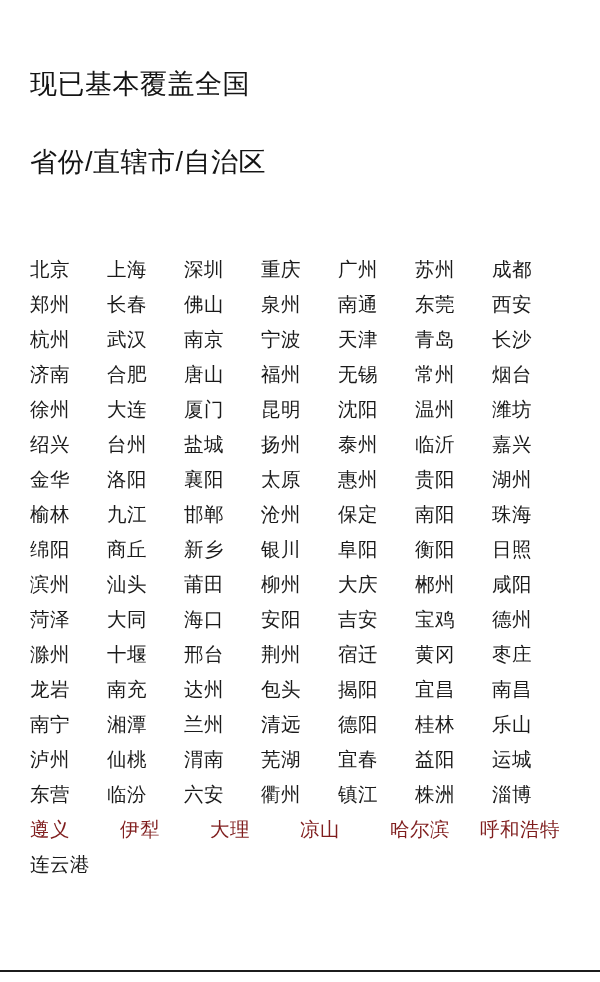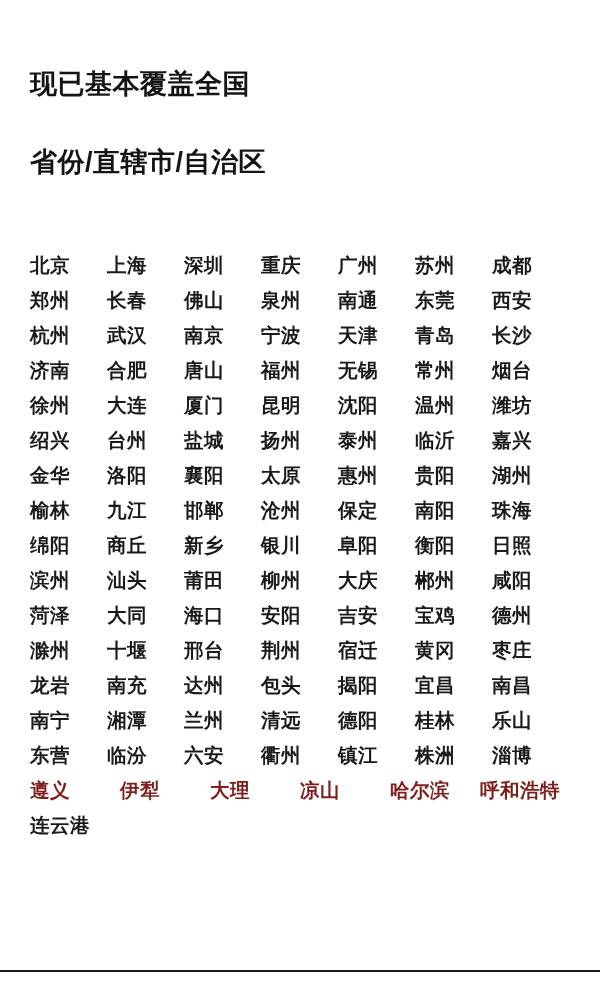--- a/index.html
+++ b/index.html
@@ -18,38 +18,38 @@
   .page {
     width: 600px;
     height: 982px;
     box-sizing: border-box;
     padding: 26px 30px 0 30px;
     background: #ffffff;
     position: relative;
   }
   .title {
     font-size: 27px;
-    font-weight: bold;
+    font-weight: normal;
     line-height: 1.45;
     letter-spacing: 0.5px;
     color: #141414;
     margin: 0 0 30px 0;
     white-space: pre-line;
   }
   .title-line {
     display: block;
   }
   .grid {
     display: block;
   }
   .row {
     display: flex;
     flex-direction: row;
+    align-items: center;
     height: 35px;
-    font-weight: bold;
   }
   .row.cols7 .cell {
     width: 77px;
     flex: 0 0 77px;
     text-align: left;
     font-size: 19.5px;
     color: #1a1a1a;
     letter-spacing: 0.5px;
   }
   .row.cols6 .cell {
@@ -217,20 +217,29 @@
       <div class="row cols7">
         <span class="cell">南宁</span>
         <span class="cell">湘潭</span>
         <span class="cell">兰州</span>
         <span class="cell">清远</span>
         <span class="cell">德阳</span>
         <span class="cell">桂林</span>
         <span class="cell">乐山</span>
       </div>
       <div class="row cols7">
+        <span class="cell">泸州</span>
+        <span class="cell">仙桃</span>
+        <span class="cell">渭南</span>
+        <span class="cell">芜湖</span>
+        <span class="cell">宜春</span>
+        <span class="cell">益阳</span>
+        <span class="cell">运城</span>
+      </div>
+      <div class="row cols7">
         <span class="cell">东营</span>
         <span class="cell">临汾</span>
         <span class="cell">六安</span>
         <span class="cell">衢州</span>
         <span class="cell">镇江</span>
         <span class="cell">株洲</span>
         <span class="cell">淄博</span>
       </div>
       <div class="row cols6">
         <span class="cell">遵义</span>

